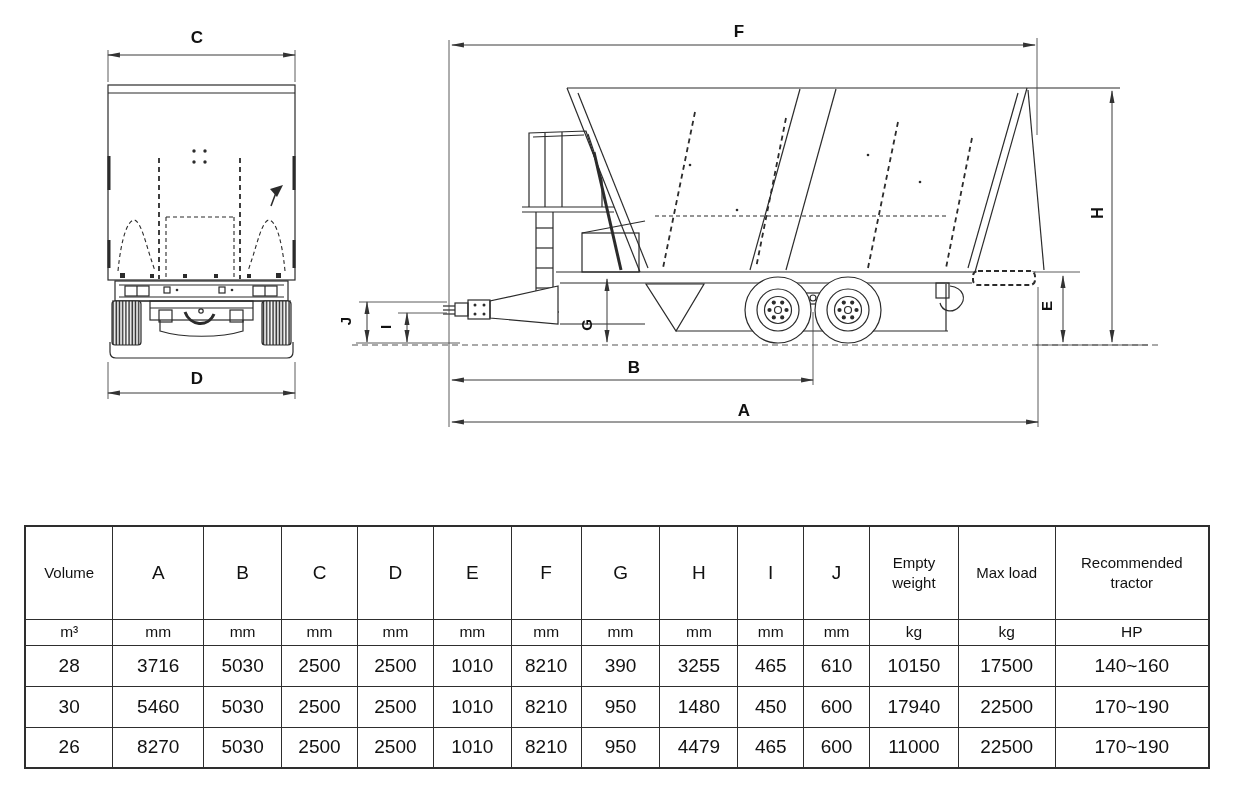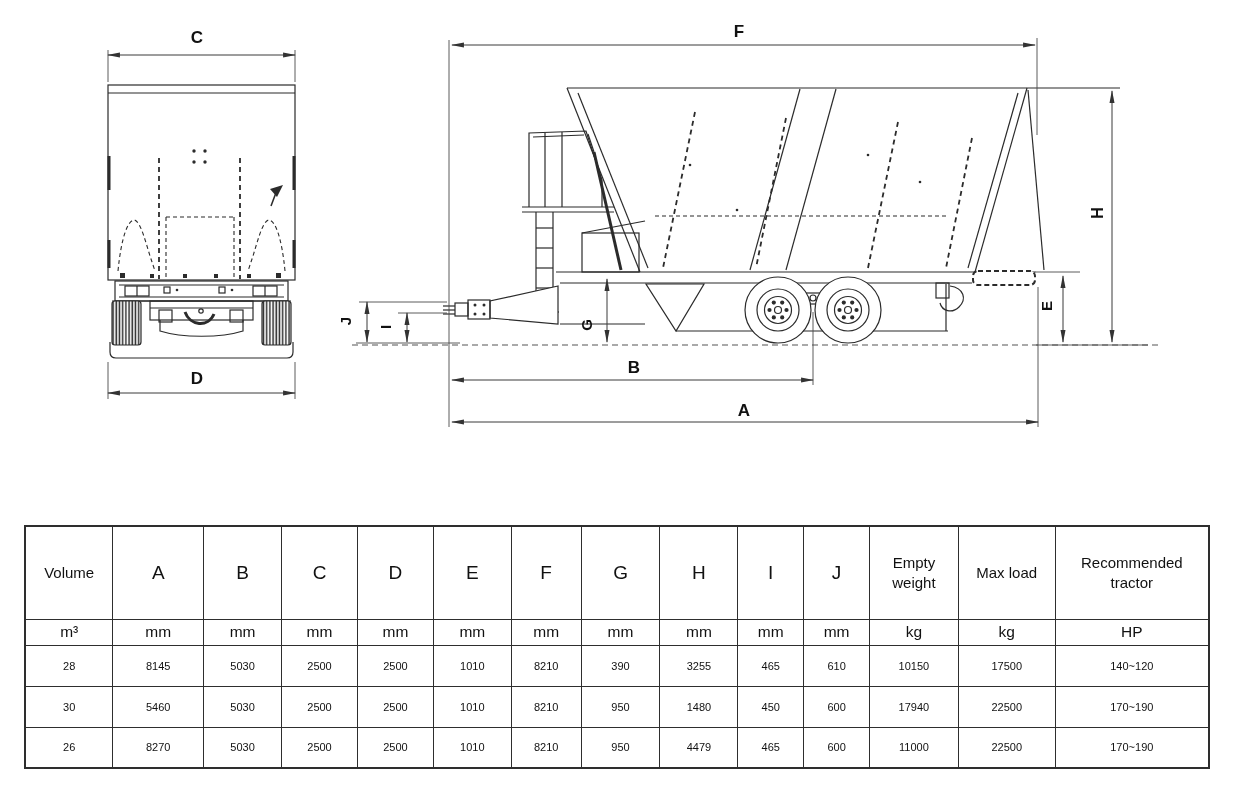--- a/index.html
+++ b/index.html
@@ -11,21 +11,21 @@
               border-collapse:collapse;table-layout:fixed;background:#fff;
               border:2px solid #2e2e2e;color:#111;}
   .spec-table th,.spec-table td{border:1.5px solid #2e2e2e;text-align:center;
               vertical-align:middle;padding:0 2px;font-weight:400;overflow:hidden;}
   .hrow{height:87px;padding-left:42px;}
   .hrow th{font-size:19px;}
   .hrow th.small{font-size:15px;line-height:1.35;}
   .urow{height:24px;padding-left:27px;}
   .urow td{font-size:15.5px;}
   .drow{height:38px;}
-  .drow td{font-size:11px;}
+  .drow td{font-size:19px;}
   
   .mline{stroke:#2b2b2b;stroke-width:1.2;fill:none;}
   .mfill{stroke:#2b2b2b;stroke-width:1.2;fill:#ffffff;}
   .thick{stroke:#2b2b2b;stroke-width:3;fill:none;}
   .dashA{stroke:#2b2b2b;stroke-width:1.8;fill:none;stroke-dasharray:5,4;}
   .dashB{stroke:#2b2b2b;stroke-width:1.1;fill:none;stroke-dasharray:4,3;}
   .dim{stroke:#3a3a3a;stroke-width:1;fill:none;}
   .ext{stroke:#4a4a4a;stroke-width:0.9;fill:none;}
   .gnd{stroke:#555;stroke-width:1.1;fill:none;stroke-dasharray:6,4;}
   .dot{fill:#2b2b2b;}
@@ -302,33 +302,33 @@
       <td>mm</td>
       <td>mm</td>
       <td>mm</td>
       <td>mm</td>
       <td>kg</td>
       <td>kg</td>
       <td>HP</td>
     </tr>
     <tr class="drow">
       <td>28</td>
-      <td>8145</td>
+      <td>3716</td>
       <td>5030</td>
       <td>2500</td>
       <td>2500</td>
       <td>1010</td>
       <td>8210</td>
       <td>390</td>
       <td>3255</td>
       <td>465</td>
       <td>610</td>
       <td>10150</td>
       <td>17500</td>
-      <td>140~120</td>
+      <td>140~160</td>
     </tr>
     <tr class="drow">
       <td>30</td>
       <td>5460</td>
       <td>5030</td>
       <td>2500</td>
       <td>2500</td>
       <td>1010</td>
       <td>8210</td>
       <td>950</td>

